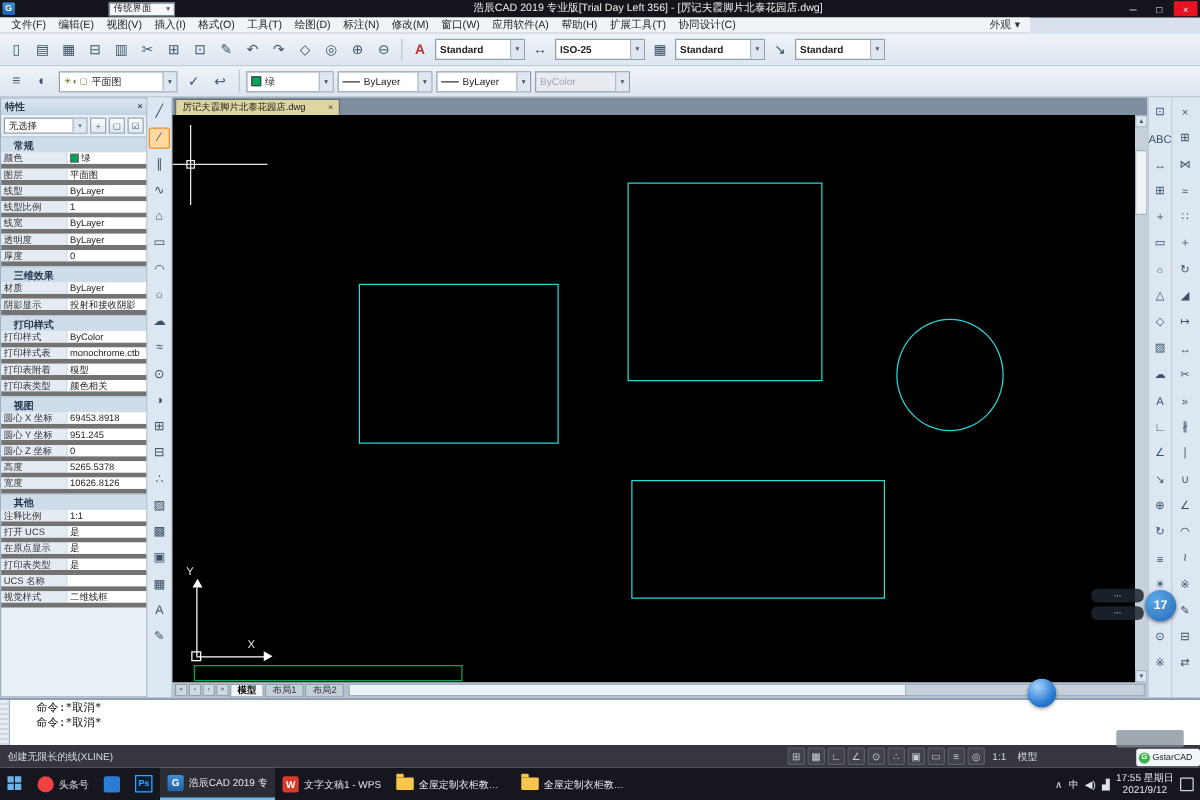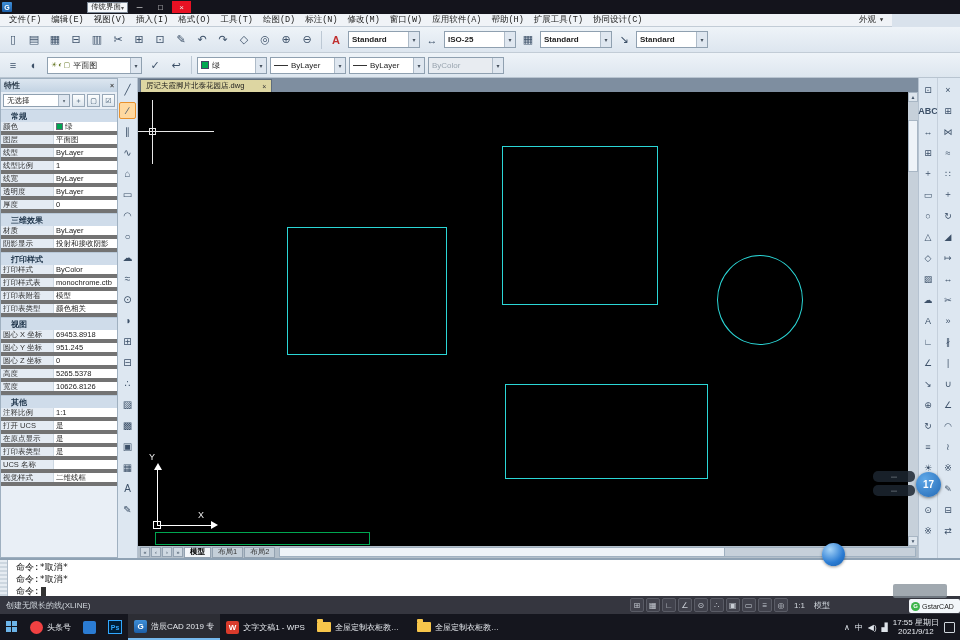--- a/index.html
+++ b/index.html
@@ -5,28 +5,28 @@
   * { box-sizing: border-box; margin: 0; padding: 0; }
   html,body { width:960px; height:640px; overflow:hidden; }
   body { font-family:"Liberation Sans","DejaVu Sans",sans-serif; font-size:9px; background:#d9e2ec; position:relative; color:#222; }
   .abs { position:absolute; }
 
   
   .titlebar { left:0; top:0; width:960px; height:14px; background:#14141c; color:#e8e8e8; display:flex; align-items:center; gap:2px; padding:0 2px; }
   .app-logo { width:10px; height:10px; background:linear-gradient(#3f8fd8,#1c5fa8); color:#fff; font-size:7px; font-weight:bold; display:flex; align-items:center; justify-content:center; border-radius:1px; }
   .qat { display:flex; gap:1px; align-items:center; }
   .qat span { font-size:8px; color:#c9d2dc; width:11px; text-align:center; }
-  .ws-combo { height:11px; background:#f5f7fa; color:#222; font-size:7.5px; border:1px solid #7c8896; display:flex; align-items:center; padding:0 3px; gap:0; }
+  .ws-combo { height:11px; background:#f5f7fa; color:#222; font-size:7.5px; border:1px solid #7c8896; display:flex; align-items:center; padding:0 3px; gap:12px; }
   .ws-combo .dd { font-size:6px; color:#555; }
   .tb-title { flex:1; text-align:center; font-size:8.5px; color:#f0f0f0; white-space:nowrap; overflow:hidden; }
   .win-btn { width:19px; height:12px; display:flex; align-items:center; justify-content:center; font-size:8px; color:#e8e8e8; }
   .win-close { background:#e81123; }
 
   
-  .menubar { left:0; top:14px; width:892px; height:13px; background:#f0f3f7; border-bottom:1px solid #c2ccd6; display:flex; align-items:center; padding-left:4px;font-family:Liberation Mono, monospace; }
+  .menubar { left:0; top:14px; width:824px; height:13px; background:#f0f3f7; border-bottom:1px solid #c2ccd6; display:flex; align-items:center; padding-left:4px; }
   .menu-items { display:flex; }
   .menu-item { padding:0 5px; font-size:8.5px; color:#1c1c1c; }
   .menu-right { margin-left:auto; padding-right:8px; display:flex; gap:3px; font-size:8.5px; color:#333; }
 
   
   .toolbar1 { left:0; top:27px; width:960px; height:26px; background:linear-gradient(#eef3f8,#dde6ef); border-bottom:1px solid #c2ccd6; display:flex; align-items:center; padding:0 3px; gap:2px; }
   .toolbar2 { left:0; top:53px; width:960px; height:25px; background:linear-gradient(#eef3f8,#dde6ef); border-bottom:1px solid #b8c4d0; display:flex; align-items:center; padding:0 3px; gap:3px; }
   .tb-icons { display:flex; gap:1px; align-items:center; }
   .ticon { width:20px; height:19px; display:flex; align-items:center; justify-content:center; font-size:11px; color:#3c5068; border:1px solid transparent; border-radius:2px; }
   .vsep { width:1px; height:18px; background:#bcc8d4; margin:0 2px; }
@@ -56,21 +56,21 @@
   .left-tools { left:118px; top:78px; width:20px; height:480px; background:#dde7f1; border-right:1px solid #b5c2d0; display:flex; flex-direction:column; align-items:center; gap:4px; padding-top:3px; }
   .left-tools .ticon { width:17px; height:17px; font-size:10px; }
   .left-tools span:nth-of-type(2) { background:#ffd9a0; border:1px solid #e8912d; }
 
   
   .right-inner { left:918px; top:78px; width:19px; height:480px; background:#dde7f1; border-left:1px solid #b5c2d0; display:flex; flex-direction:column; align-items:center; gap:4px; padding-top:3px; }
   .right-inner .ticon { width:17px; height:17px; font-size:9px; }
   .right-outer { left:937px; top:78px; width:21px; height:480px; background:#dde7f1; border-left:1px solid #c5d0dc; display:flex; flex-direction:column; align-items:center; gap:4px; padding-top:3px; }
   .right-outer .ticon { width:17px; height:17px; font-size:9px; }
   .right-edge { left:958px; top:78px; width:2px; height:480px; background:#dde7f1; }
-  .abc { font-size:5px; font-weight:bold; letter-spacing:0; }
+  .abc { font-size:5px; font-weight:normal; letter-spacing:0; }
 
   
   .tabbar { left:138px; top:78px; width:780px; height:14px; background:#7e8ea0; display:flex; align-items:flex-end; padding-left:2px; }
   .doc-tab { height:13px; background:#ddd6a2; border:1px solid #5f6d7d; border-bottom:none; display:flex; align-items:center; gap:18px; padding:0 5px; font-size:7.5px; color:#1a1a1a; }
   .tab-close { font-size:7px; color:#333; }
   .canvas { left:138px; top:92px; width:770px; height:454px; background:#000; overflow:hidden; }
   .canvas > div, .canvas > span { position:absolute; }
   .ent { border:1px solid #2bd6d6; background:transparent; }
   .r1 { left:149px; top:135px; width:160px; height:128px; }
   .r2 { left:364px; top:54px;  width:156px; height:159px; }
@@ -96,21 +96,21 @@
   .hstrip { left:138px; top:546px; width:780px; height:12px; background:#b3bfca; display:flex; align-items:center; gap:1px; padding:0 2px; }
   .nav-btn { width:10px; height:10px; background:#cfd9e2; border:1px solid #93a2b1; font-size:5.5px; color:#3d4e60; display:flex; align-items:center; justify-content:center; }
   .ltab { height:11px; padding:0 5px; font-size:7.5px; background:#c4cfd9; border:1px solid #93a2b1; color:#333; display:flex; align-items:center; }
   .ltab.active { background:#f4f7fa; font-weight:bold; color:#000; }
   .hscroll { flex:1; height:10px; background:#c6d0da; border:1px solid #9fb0c0; margin-left:3px; }
   .hthumb { width:70%; height:100%; background:#eef3f8; border-right:1px solid #9fb0c0; }
 
   
   .command { left:0; top:558px; width:960px; height:38px; background:#fff; border-top:2px solid #8fa2b4; display:flex; }
   .cmd-grip { width:8px; background:repeating-linear-gradient(0deg,#cdd7e0 0 2px,#e6ecf2 2px 4px); border-right:1px solid #aebbc8; }
-  .cmd-lines { flex:1; padding:1px 8px; font-family:"DejaVu Sans Mono","Liberation Mono",monospace; font-size:9px; color:#111; }
+  .cmd-lines { flex:1; padding:1px 21px; font-family:"DejaVu Sans Mono","Liberation Mono",monospace; font-size:9px; color:#111; }
   .cmd-line { height:12px; line-height:12px; white-space:nowrap; }
   .caret { display:inline-block; width:5px; height:9px; background:#333; margin-left:2px; vertical-align:middle; }
 
   
   .statusbar { left:0; top:596px; width:960px; height:18px; background:#35363f; display:flex; align-items:center; gap:3px; padding:0 6px; }
   .sb-hint { font-size:8px; color:#d3d9df; }
   .sb-toggles { margin-left:auto; display:flex; gap:2px; }
   .sb-toggles .ticon { width:14px; height:14px; background:#41424c; border:1px solid #5a5c66; color:#c8cdd4; font-size:8px; border-radius:2px; }
   .sb-txt { font-size:8px; color:#d3d9df; padding:0 3px; }
   .sb-spacer { width:118px; }
@@ -158,20 +158,21 @@
         <span></span>
         <span></span>
         <span></span>
         <span></span>
         <span></span>
       </span>
     <span class="ws-combo">
       <span>传统界面</span>
       <span class="dd">▾</span>
     </span>
+    <span class="tb-title">浩辰CAD 2019 专业版[Trial Day Left 356] - [厉记夫霞脚片北泰花园店.dwg]</span>
     <span class="win-btn">─</span>
     <span class="win-btn">□</span>
     <span class="win-btn win-close">×</span>
   </div>
 
   <div class="abs menubar">
     <div class="menu-items">
 
     <span class="menu-item">文件(F)</span>
         <span class="menu-item">编辑(E)</span>
@@ -594,21 +595,20 @@
       <span class="ticon">⊟</span>
       <span class="ticon">⇄</span>
     </div>
   <div class="abs right-edge"></div>
 
   <div class="abs command">
     <div class="cmd-grip"></div>
     <div class="cmd-lines">
       <div class="cmd-line">命令:*取消*</div>
       <div class="cmd-line">命令:*取消*</div>
-      <div class="cmd-line"><span>命令:</span><span class="caret"></span></div>
     </div>
   </div>
 
   <div class="abs statusbar">
     <span class="sb-hint">创建无限长的线(XLINE)</span>
     <div class="sb-toggles">
 
     <span class="ticon">⊞</span>
         <span class="ticon">▦</span>
         <span class="ticon">∟</span>

